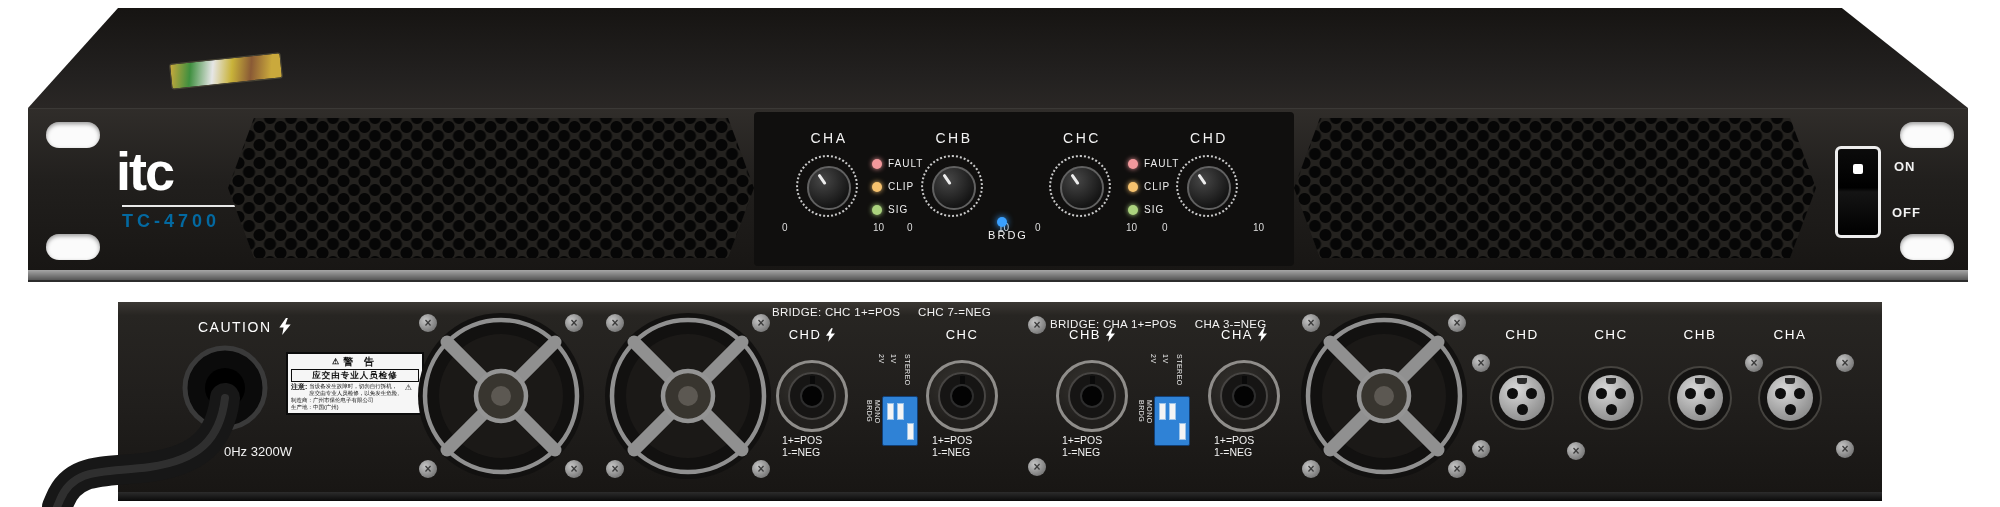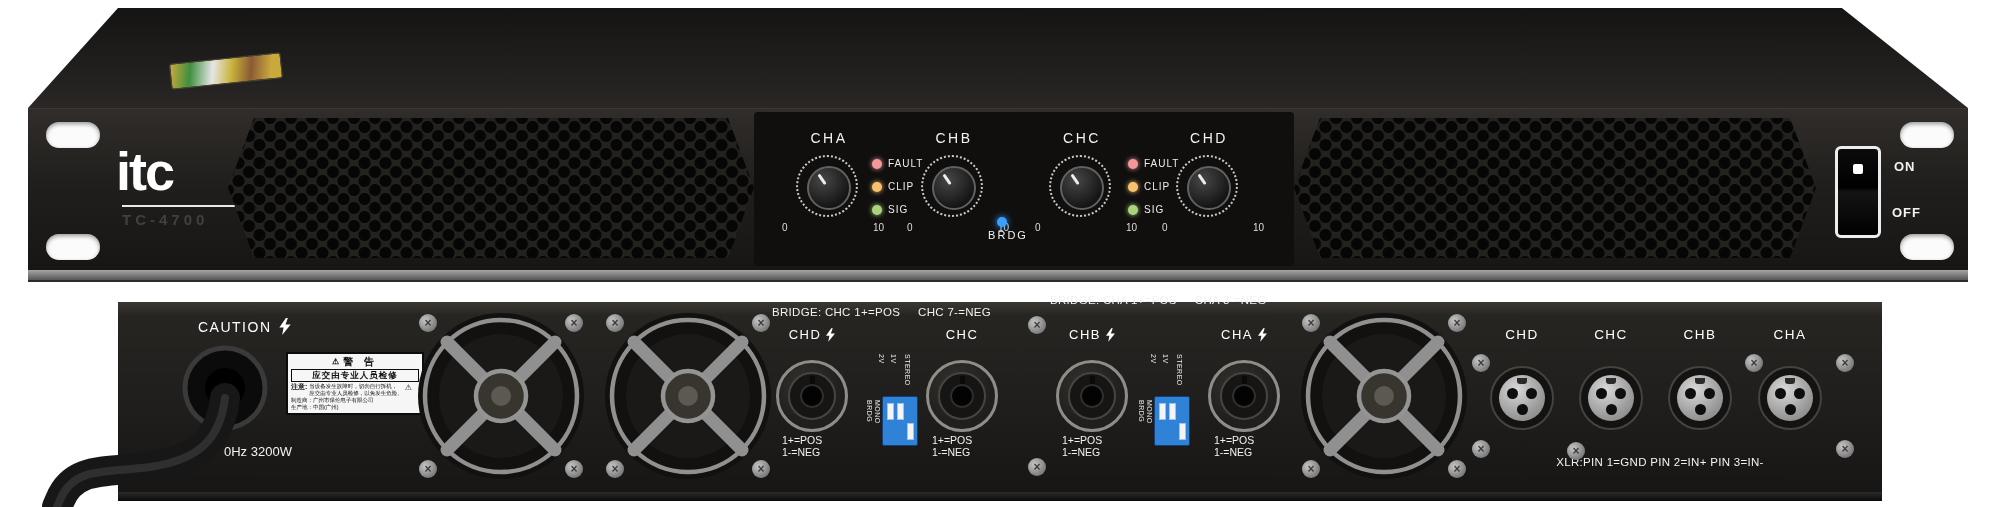--- a/index.html
+++ b/index.html
@@ -15,21 +15,21 @@
   .sticker{left:170px;top:58px;width:112px;height:26px;border-radius:3px;transform:rotate(-6deg);
     background:linear-gradient(100deg,#caa93c 0%,#3f8f3f 18%,#e6e6e6 38%,#c9b33a 55%,#8a5a35 72%,#caa93c 90%);
     border:1px solid #4a4636}
   .front-face{left:28px;top:108px;width:1940px;height:162px;border-top:1px solid #3b3936;
     background:linear-gradient(180deg,#302d2a 0%,#211f1d 45%,#181614 100%)}
   .front-strip{left:28px;top:270px;width:1940px;height:12px;
     background:linear-gradient(180deg,#a6a6a6,#565656);border-bottom:2px solid #2c2c2c}
   .slot{width:54px;height:26px;border-radius:13px;background:#fbfbfb;box-shadow:inset 0 2px 4px #00000066}
   .brand{left:116px;top:144px;font-size:54px;font-weight:800;letter-spacing:-2px;color:#ffffff;line-height:1}
   .brand-line{left:122px;top:205px;width:142px;height:2px;background:#e9e9e9}
-  .model{left:122px;top:211px;font-size:15px;font-weight:bold;letter-spacing:4px;color:#404040}
+  .model{left:122px;top:211px;font-size:18px;font-weight:bold;letter-spacing:4px;color:#0369a1}
   .grille{top:118px;height:140px;background-color:#24221f;
     background-image:radial-gradient(circle,#060606 5.5px,transparent 6.5px),
                      radial-gradient(circle,#060606 5.5px,transparent 6.5px);
     background-size:21px 18px;background-position:0 0,10.5px 9px;
     clip-path:polygon(26px 0,calc(100% - 26px) 0,100% 50%,calc(100% - 26px) 100%,26px 100%,0 50%)}
   .center-panel{left:754px;top:112px;width:540px;height:154px;background:#100f0e;border-radius:4px}
   .knob-group{top:130px;width:110px;height:132px}
   .ch-label{position:absolute;top:0;left:0;width:100%;text-align:center;font-size:14px;letter-spacing:2.5px;color:#f2f2f2}
   .knob-ring{position:absolute;left:22px;top:25px;width:62px;height:62px;border:2px dotted #c9c9c9;border-radius:50%}
   .knob{position:absolute;left:33px;top:36px;width:44px;height:44px;border-radius:50%;
@@ -260,21 +260,21 @@
     <div class="abs screw" style="left:3px;top:3px">×</div>
     <div class="abs screw" style="left:149px;top:3px">×</div>
     <div class="abs screw" style="left:3px;top:149px">×</div>
     <div class="abs screw" style="left:149px;top:149px">×</div>
   </div>
 
   <div class="abs bridge" style="left:772px;top:306px">
     <span>BRIDGE: CHC 1+=POS</span>
     <span>CHC 7-=NEG</span>
   </div>
-  <div class="abs bridge" style="left:1050px;top:294px">
+  <div class="abs bridge" style="left:1050px;top:318px">
     <span>BRIDGE: CHA 1+=POS</span>
     <span>CHA 3-=NEG</span>
   </div>
 
   <div class="abs spk-label" style="left:767px;top:327px">
     <span>CHD</span>
     <svg class="bolt" width="9" height="14" viewBox="0 0 12 18">
         <polygon points="7,0 0,10 4.5,10 3,18 12,7 6.5,7 9,0" fill="#ffffff"></polygon>
       </svg>
   </div>
@@ -392,21 +392,20 @@
   </div>
   <div class="abs xlr" style="left:1758px;top:366px">
     <div class="xlr-face">
       <span class="xlr-pin" style="left:8px;top:13px"></span>
       <span class="xlr-pin" style="right:8px;top:13px"></span>
       <span class="xlr-pin" style="left:50%;bottom:6px;margin-left:-5.5px"></span>
       <span class="xlr-latch"></span>
     </div>
   </div>
 
-  <div class="abs xlr-note" style="left:1482px;top:456px">XLR:PIN 1=GND PIN 2=IN+ PIN 3=IN-</div>
 
   <div class="abs screw" style="left:1028px;top:316px">×</div>
   <div class="abs screw" style="left:1028px;top:458px">×</div>
   <div class="abs screw" style="left:1472px;top:354px">×</div>
   <div class="abs screw" style="left:1472px;top:440px">×</div>
   <div class="abs screw" style="left:1836px;top:354px">×</div>
   <div class="abs screw" style="left:1836px;top:440px">×</div>
   <div class="abs screw" style="left:1567px;top:442px">×</div>
   <div class="abs screw" style="left:1745px;top:354px">×</div>
 

